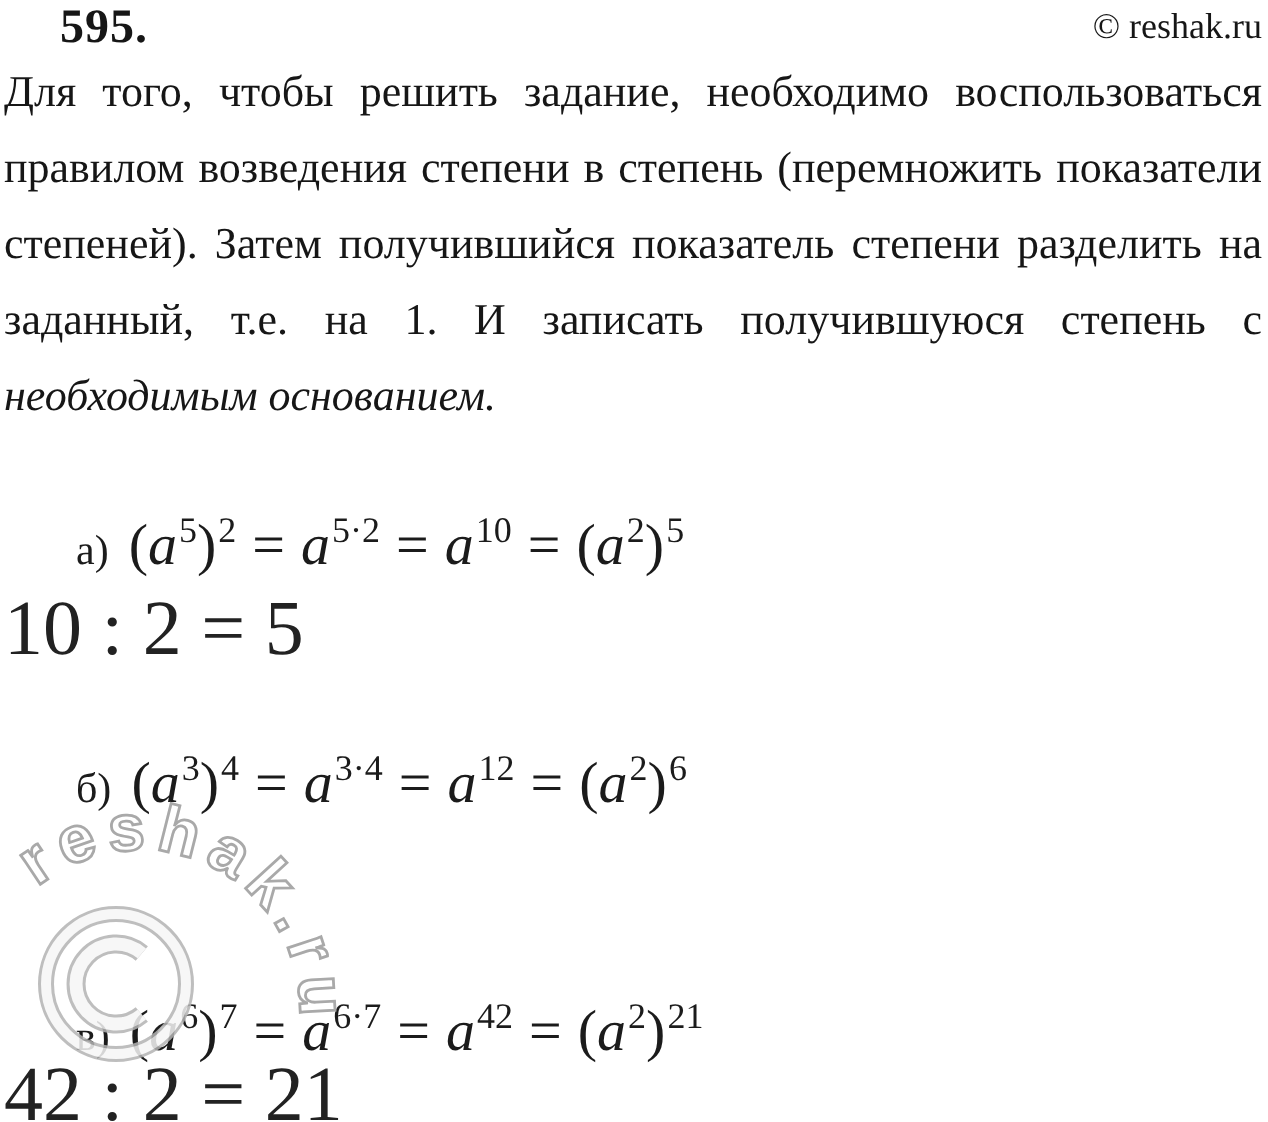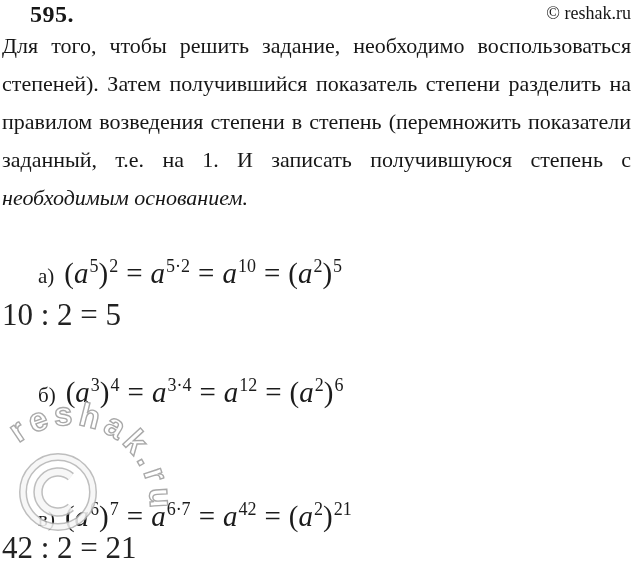--- a/index.html
+++ b/index.html
@@ -41,41 +41,41 @@
   .mrow .lbl{font-size:21px;margin-right:10px;}
   .mrow .v{font-style:italic;}
   .mrow .sup{
     font-size:18px;line-height:0;
     position:relative;top:-11px;
     margin-left:1px;
   }
   .mrow .eq{padding:0 8px;}
   .drow{
     position:absolute;left:2px;
-    font-size:31px;line-height:30px;
+    font-size:39px;line-height:30px;
     white-space:nowrap;
     color:#222222;
   }
   .wm{
     position:absolute;left:0;top:0;
     pointer-events:none;
   }
 </style>
 </head>
 <body>
 
 <div class="page">
 
   <div class="hdr-num">595.</div>
   <div class="hdr-copy">© reshak.ru</div>
 
   <div class="para">
     <div class="ln">Для того, чтобы решить задание, необходимо воспользоваться</div>
+    <div class="ln">правилом возведения степени в степень (перемножить показатели</div>
     <div class="ln">степеней). Затем получившийся показатель степени разделить на</div>
-    <div class="ln">правилом возведения степени в степень (перемножить показатели</div>
     <div class="ln">заданный, т.е. на 1. И записать получившуюся степень с</div>
     <div class="ln ln-last">необходимым основанием.</div>
   </div>
 
   <div class="mrow" style="top:257px"><span class="lbl">а)</span><span>(</span><span class="v">a</span><span class="sup">5</span><span>)</span><span class="sup">2</span><span class="eq">=</span><span class="v">a</span><span class="sup">5·2</span><span class="eq">=</span><span class="v">a</span><span class="sup">10</span><span class="eq">=</span><span>(</span><span class="v">a</span><span class="sup">2</span><span>)</span><span class="sup">5</span></div>
   <div class="drow" style="top:300px">10 : 2 = 5</div>
 
   <div class="mrow" style="top:376px"><span class="lbl">б)</span><span>(</span><span class="v">a</span><span class="sup">3</span><span>)</span><span class="sup">4</span><span class="eq">=</span><span class="v">a</span><span class="sup">3·4</span><span class="eq">=</span><span class="v">a</span><span class="sup">12</span><span class="eq">=</span><span>(</span><span class="v">a</span><span class="sup">2</span><span>)</span><span class="sup">6</span></div>
 
   <div class="mrow" style="top:500px"><span class="lbl">в)</span><span>(</span><span class="v">a</span><span class="sup">6</span><span>)</span><span class="sup">7</span><span class="eq">=</span><span class="v">a</span><span class="sup">6·7</span><span class="eq">=</span><span class="v">a</span><span class="sup">42</span><span class="eq">=</span><span>(</span><span class="v">a</span><span class="sup">2</span><span>)</span><span class="sup">21</span></div>

